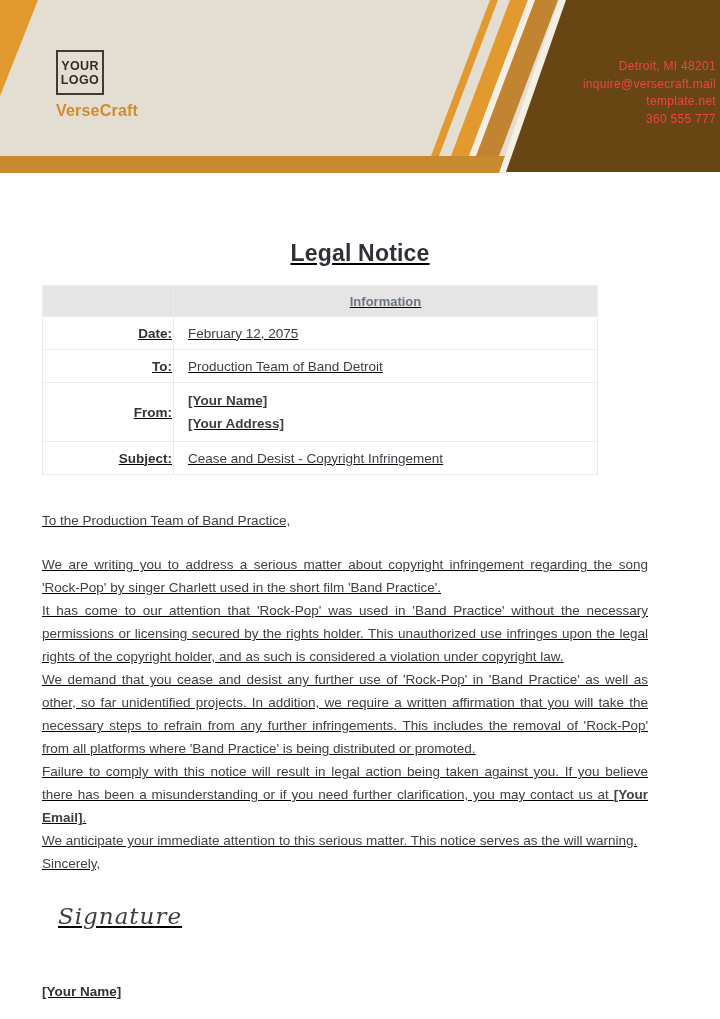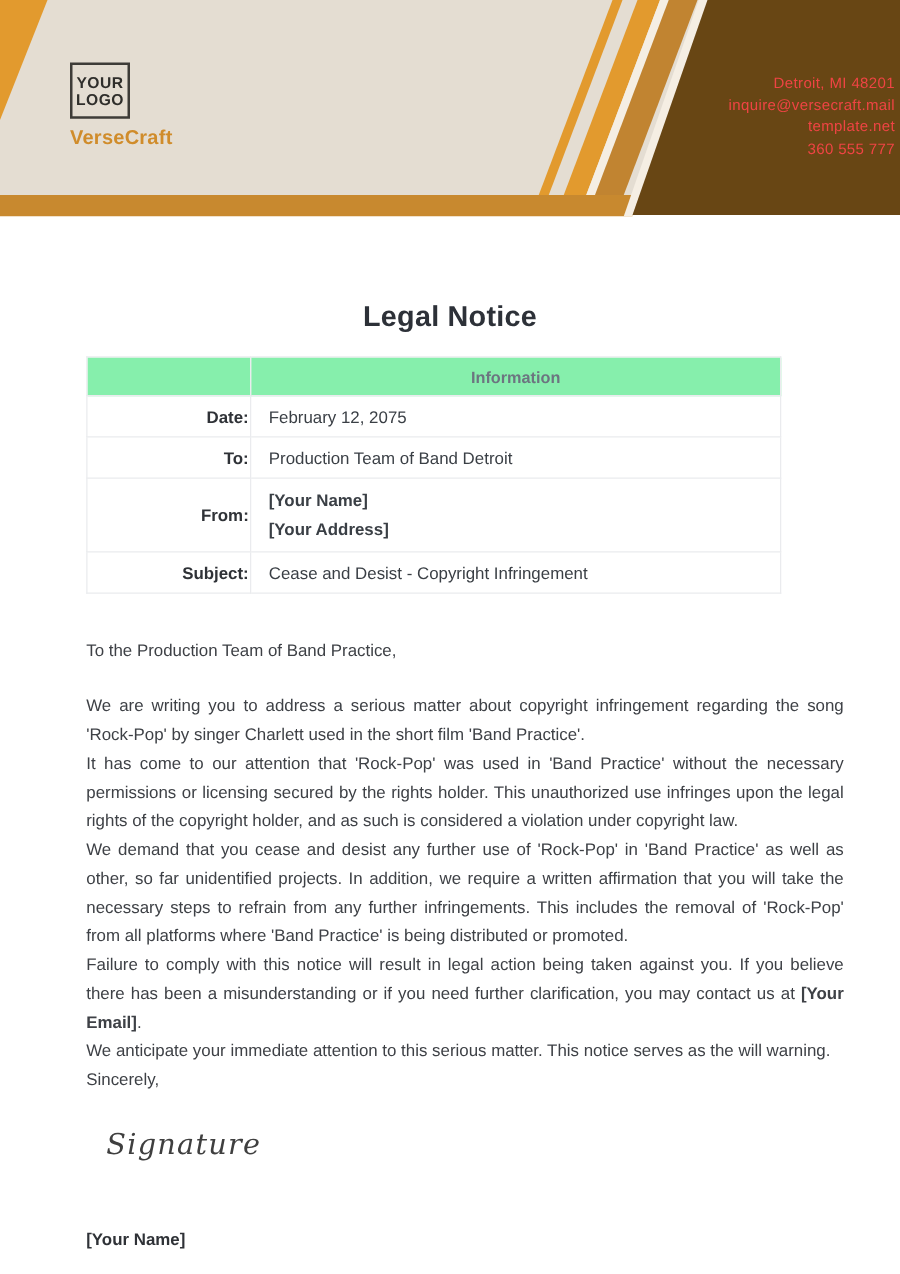--- a/index.html
+++ b/index.html
@@ -28,37 +28,37 @@
     font-size: 16px; font-weight: bold; color: #d08c2b; letter-spacing: 0.2px;
   }
   .contact {
     position: absolute; right: 36px; top: 58px;
     text-align: right; font-size: 12px; line-height: 17.5px;
     color: #ef4444; letter-spacing: 0.3px;
   }
   .contact div { white-space: nowrap; }
 
   
-  .content { padding: 0 69px; }
+  .content { padding: 0 42px; text-decoration: underline; }
 
   .doc-title {
     margin: 64px 0 0 0;
     text-align: center;
     font-size: 23px; font-weight: bold; color: #2d3138; letter-spacing: 0.2px;
   }
 
   table.info-table {
     margin-top: 18px;
     width: 556px;
     border-collapse: collapse;
     font-size: 13.5px;
   }
   table.info-table td { border: 1px solid #eaebee; }
   .thead-row td {
-    background: #86efac; height: 28px;
+    background: #e5e5e5; height: 28px;
     color: #6c7580; font-weight: bold; font-size: 13px; text-align: center;
   }
   td.lbl {
     width: 128px; text-align: right; font-weight: bold; color: #2f3237; height: 30px;
   }
   td.val { padding: 6px 14px; color: #3a3f45; }
   td.val .vline { line-height: 23px; }
   td.val .bold { font-weight: bold; }
 
   .letter {

